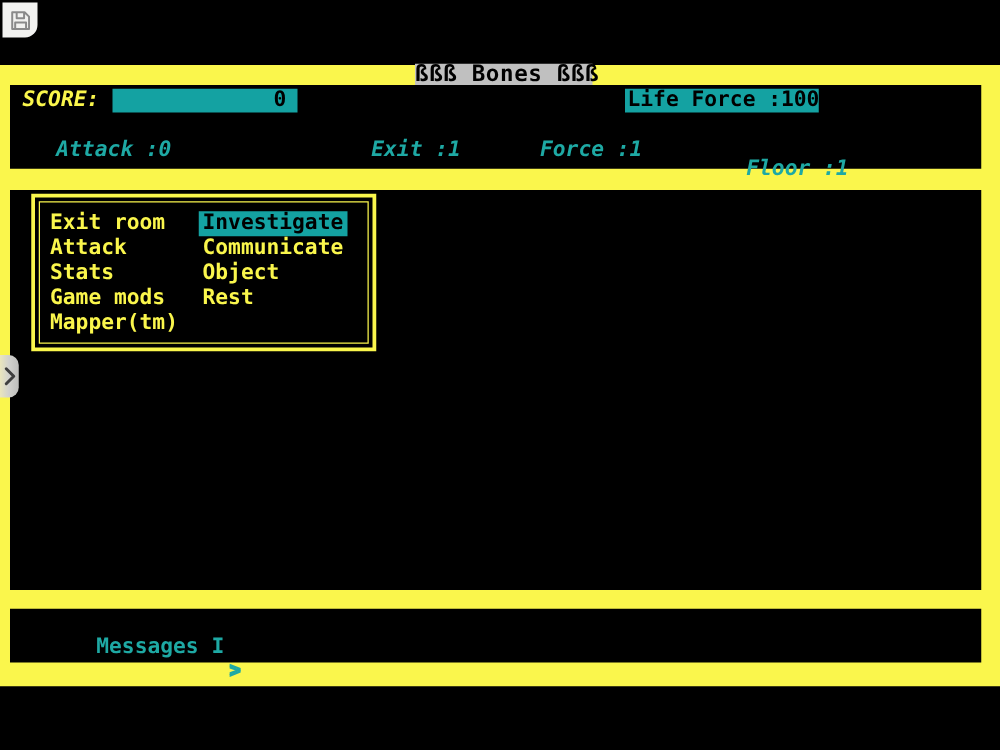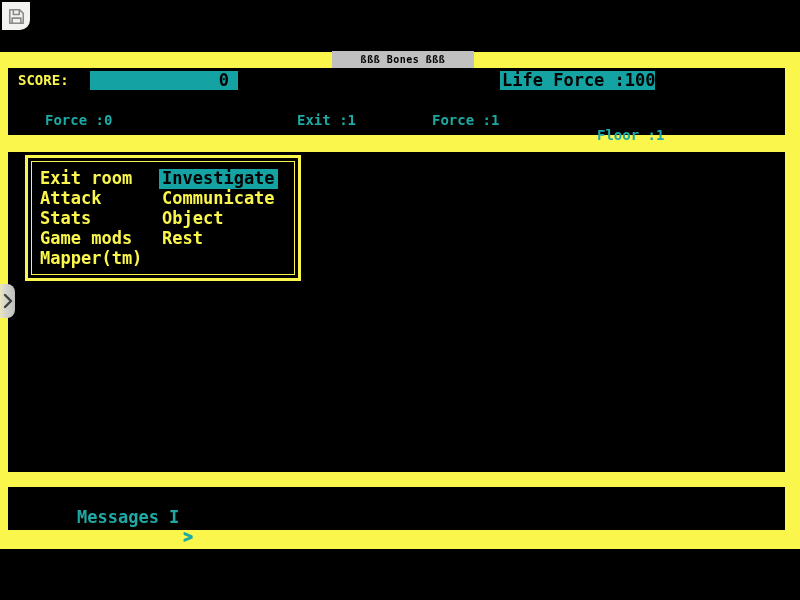--- a/index.html
+++ b/index.html
@@ -32,38 +32,39 @@
   .yellow-frame {
     position: absolute; left: 0; top: 52px;
     width: 800px; height: 497px;
     background: var(--yellow);
   }
   .title-band {
     position: absolute; left: 332px; top: 51px;
     width: 142px; height: 17px;
     background: var(--title-bg);
     color: #000;
-    font-size: 10px; line-height: 17px;
+    font-size: 18px; line-height: 17px;
     text-align: center;
     letter-spacing: 0.5px;
     white-space: pre;
   }
   .panel {
     position: absolute; left: 8px;
     width: 777px;
     background: #000;
   }
   .stats-panel  { top: 68px;  height: 67px; }
   .main-panel   { top: 152px; height: 320px; }
   .messages-panel { top: 487px; height: 43px; }
 
   .game-text {
     position: absolute;
-    font-size: 14px; line-height: 19px;
-    white-space: pre;
+    font-size: 17px; line-height: 19px;
+    white-space: pre;
+    font-style: italic;
   }
   .yellow-text { color: var(--yellow); }
   .teal-text   { color: var(--teal-text); }
 
   .score-bar {
     position: absolute; left: 82px; top: 3px;
     width: 148px; height: 19px;
     background: var(--teal);
     color: #000;
     font-size: 17px; line-height: 19px;
@@ -146,21 +147,21 @@
 
   <div class="title-band">ßßß Bones ßßß</div>
 
   <div class="panel stats-panel">
     <span class="game-text yellow-text" style="left:10px; top:3px;">SCORE:</span>
     <div class="score-bar">
       <span>0</span>
     </div>
     <div class="life-force">Life Force :100</div>
 
-    <span class="game-text teal-text" style="left:37px; top:43px;">Force :0</span>
+    <span class="game-text teal-text" style="left:37px; top:43px;">Attack :0</span>
     <span class="game-text teal-text" style="left:289px; top:43px;">Exit :1</span>
     <span class="game-text teal-text" style="left:424px; top:43px;">Force :1</span>
     <span class="game-text teal-text" style="left:589px; top:43px;margin-top:15px;">Floor :1</span>
   </div>
 
   <div class="panel main-panel">
     <div class="menu-box">
       <div class="menu-inner">
         <div class="menu-col col1">
           <div class="menu-item">Exit room</div>

